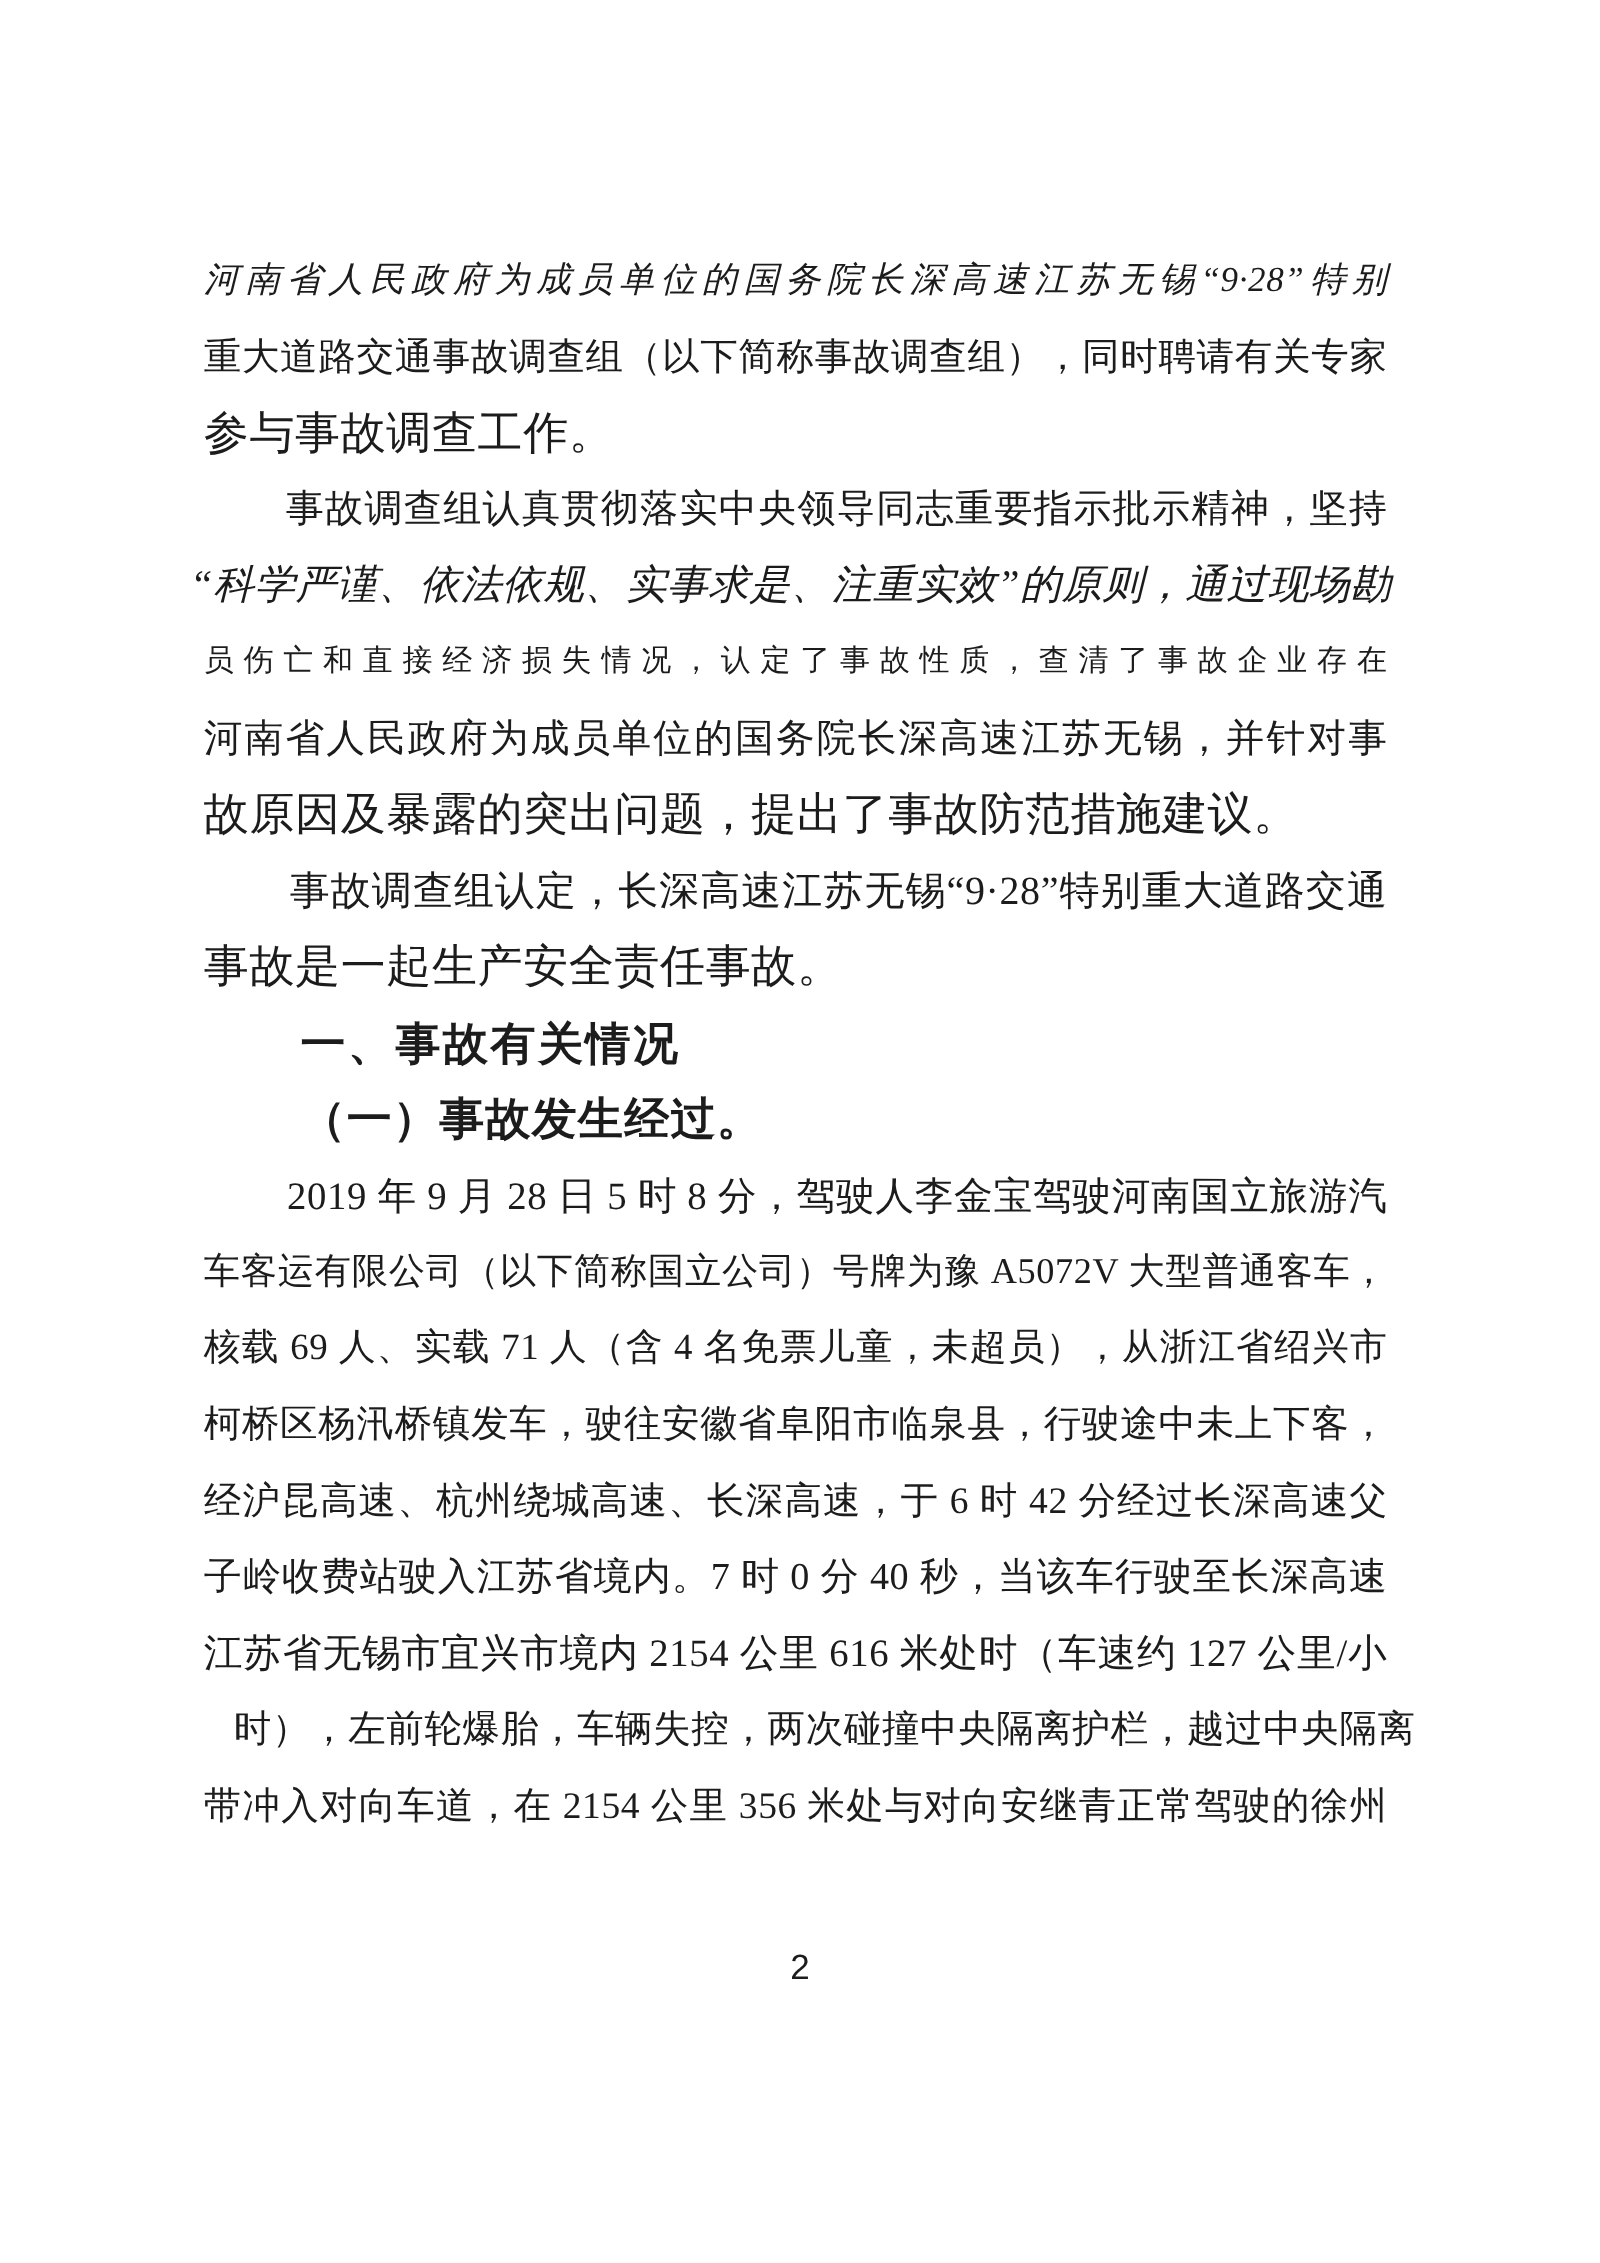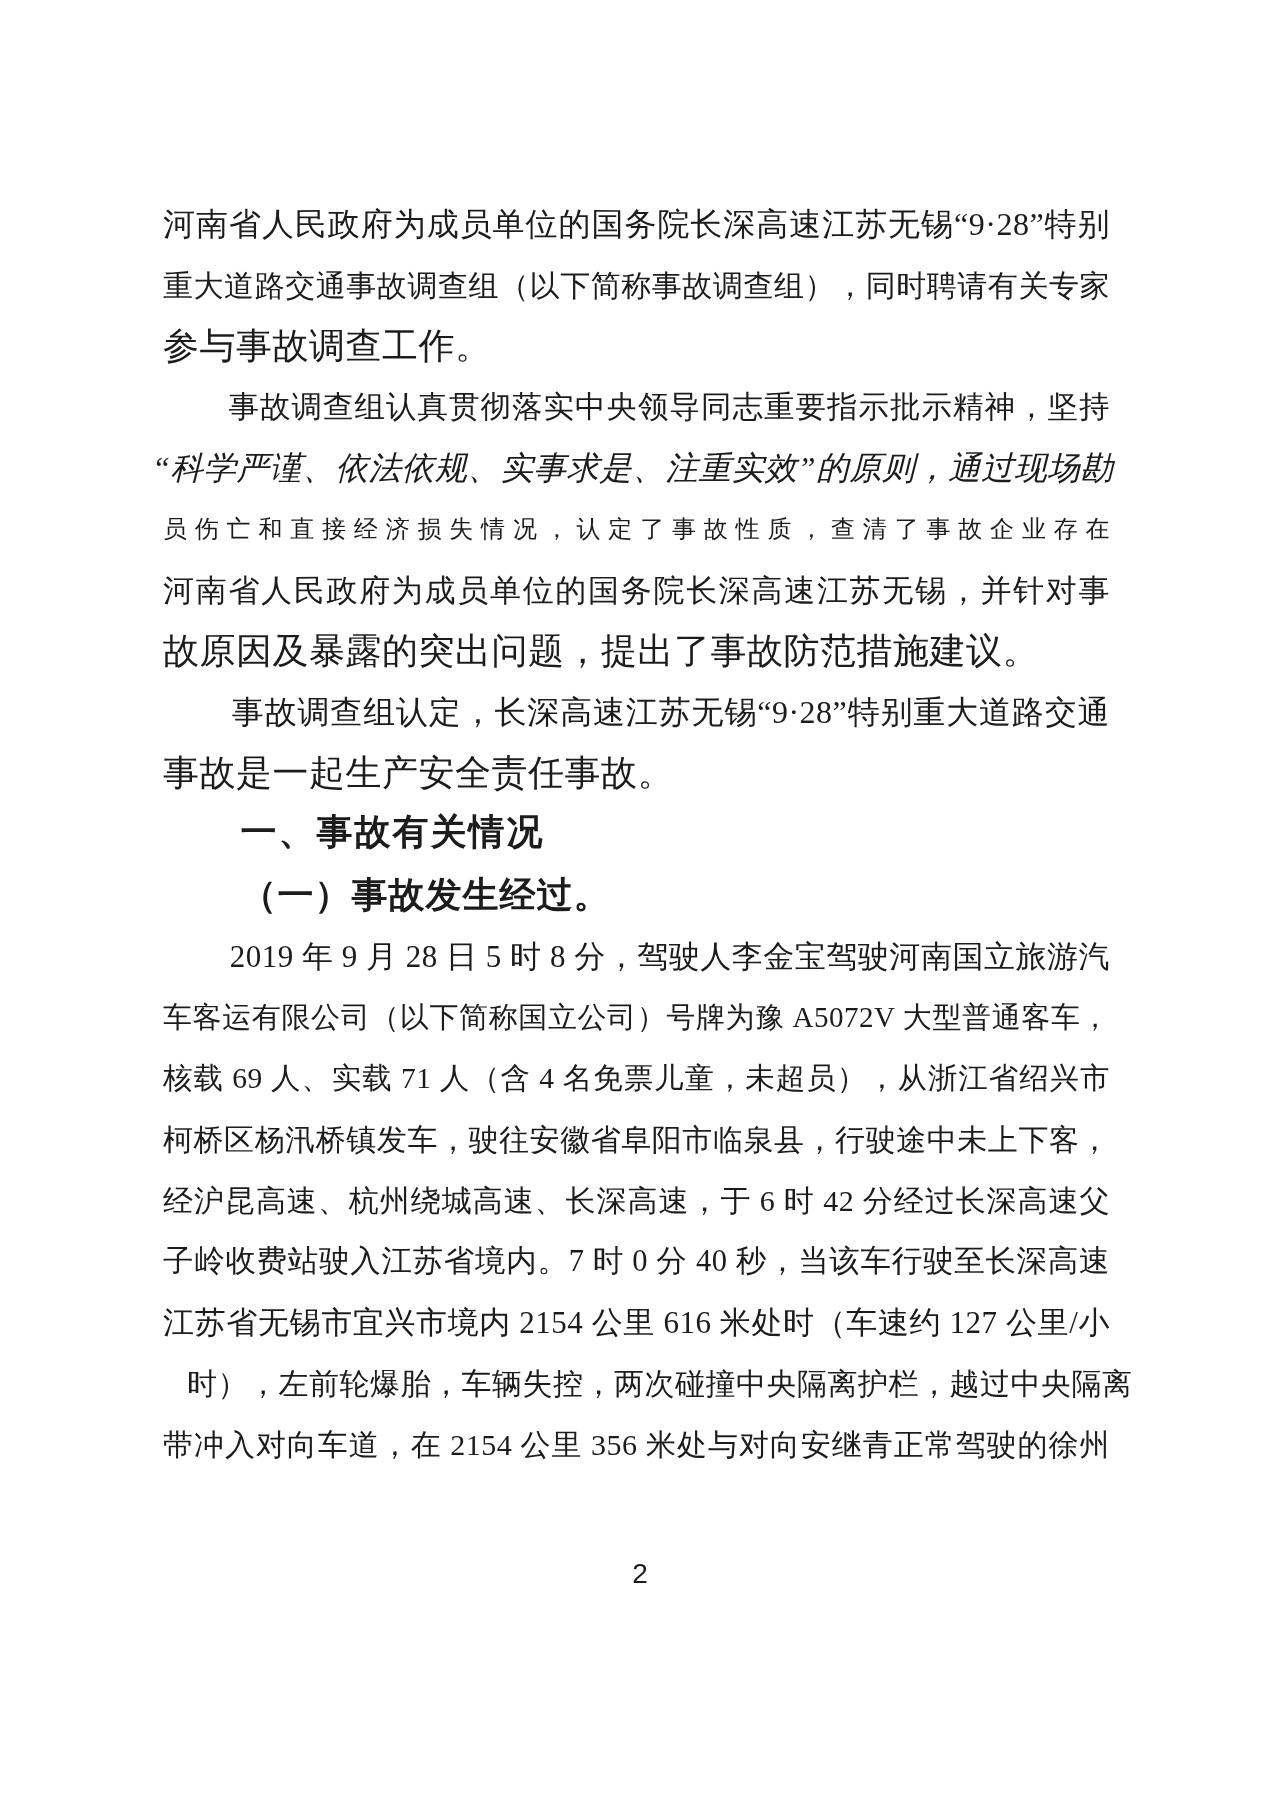--- a/index.html
+++ b/index.html
@@ -40,21 +40,21 @@
     -moz-text-align-last: justify;
   }
   .line.indent {
     text-indent: 2.15em;
   }
   .line.hang {
     margin-left: -11px;
     font-style: italic;
   }
   .line.h1 {
-    font-family: Liberation Mono, monospace;
+    font-family: Liberation Sans, sans-serif;
     font-weight: bold;
     letter-spacing: 2px;
   }
   .line.h2 {
     font-weight: bold;
     letter-spacing: 1px;
   }
   .footer {
     position: absolute;
     top: 1556px;
@@ -67,21 +67,21 @@
     font-size: 28px;
     line-height: 36px;
     color: var(--text-color);
   }
 </style>
 </head>
 <body>
 
 <div class="page">
   <div class="text-block" id="text-block">
-      <div class="line fill" style="font-size: 32px;">河南省人民政府为成员单位的国务院长深高速江苏无锡“9·28”特别</div>
+      <div class="line fill" style="font-size: 28px; font-style: italic;">河南省人民政府为成员单位的国务院长深高速江苏无锡“9·28”特别</div>
       <div class="line fill" style="font-size: 30px;">重大道路交通事故调查组（以下简称事故调查组），同时聘请有关专家</div>
       <div class="line">参与事故调查工作。</div>
       <div class="line indent fill" style="font-size: 30.5px;">事故调查组认真贯彻落实中央领导同志重要指示批示精神，坚持</div>
       <div class="line fill hang" style="font-size: 32.5px;">“科学严谨、依法依规、实事求是、注重实效”的原则，通过现场勘</div>
       <div class="line fill" style="font-size: 24px;">员伤亡和直接经济损失情况，认定了事故性质，查清了事故企业存在</div>
       <div class="line fill" style="font-size: 31px;">河南省人民政府为成员单位的国务院长深高速江苏无锡，并针对事</div>
       <div class="line">故原因及暴露的突出问题，提出了事故防范措施建议。</div>
       <div class="line indent fill" style="font-size: 32px;">事故调查组认定，长深高速江苏无锡“9·28”特别重大道路交通</div>
       <div class="line">事故是一起生产安全责任事故。</div>
       <div class="line h1 indent">一、事故有关情况</div>

